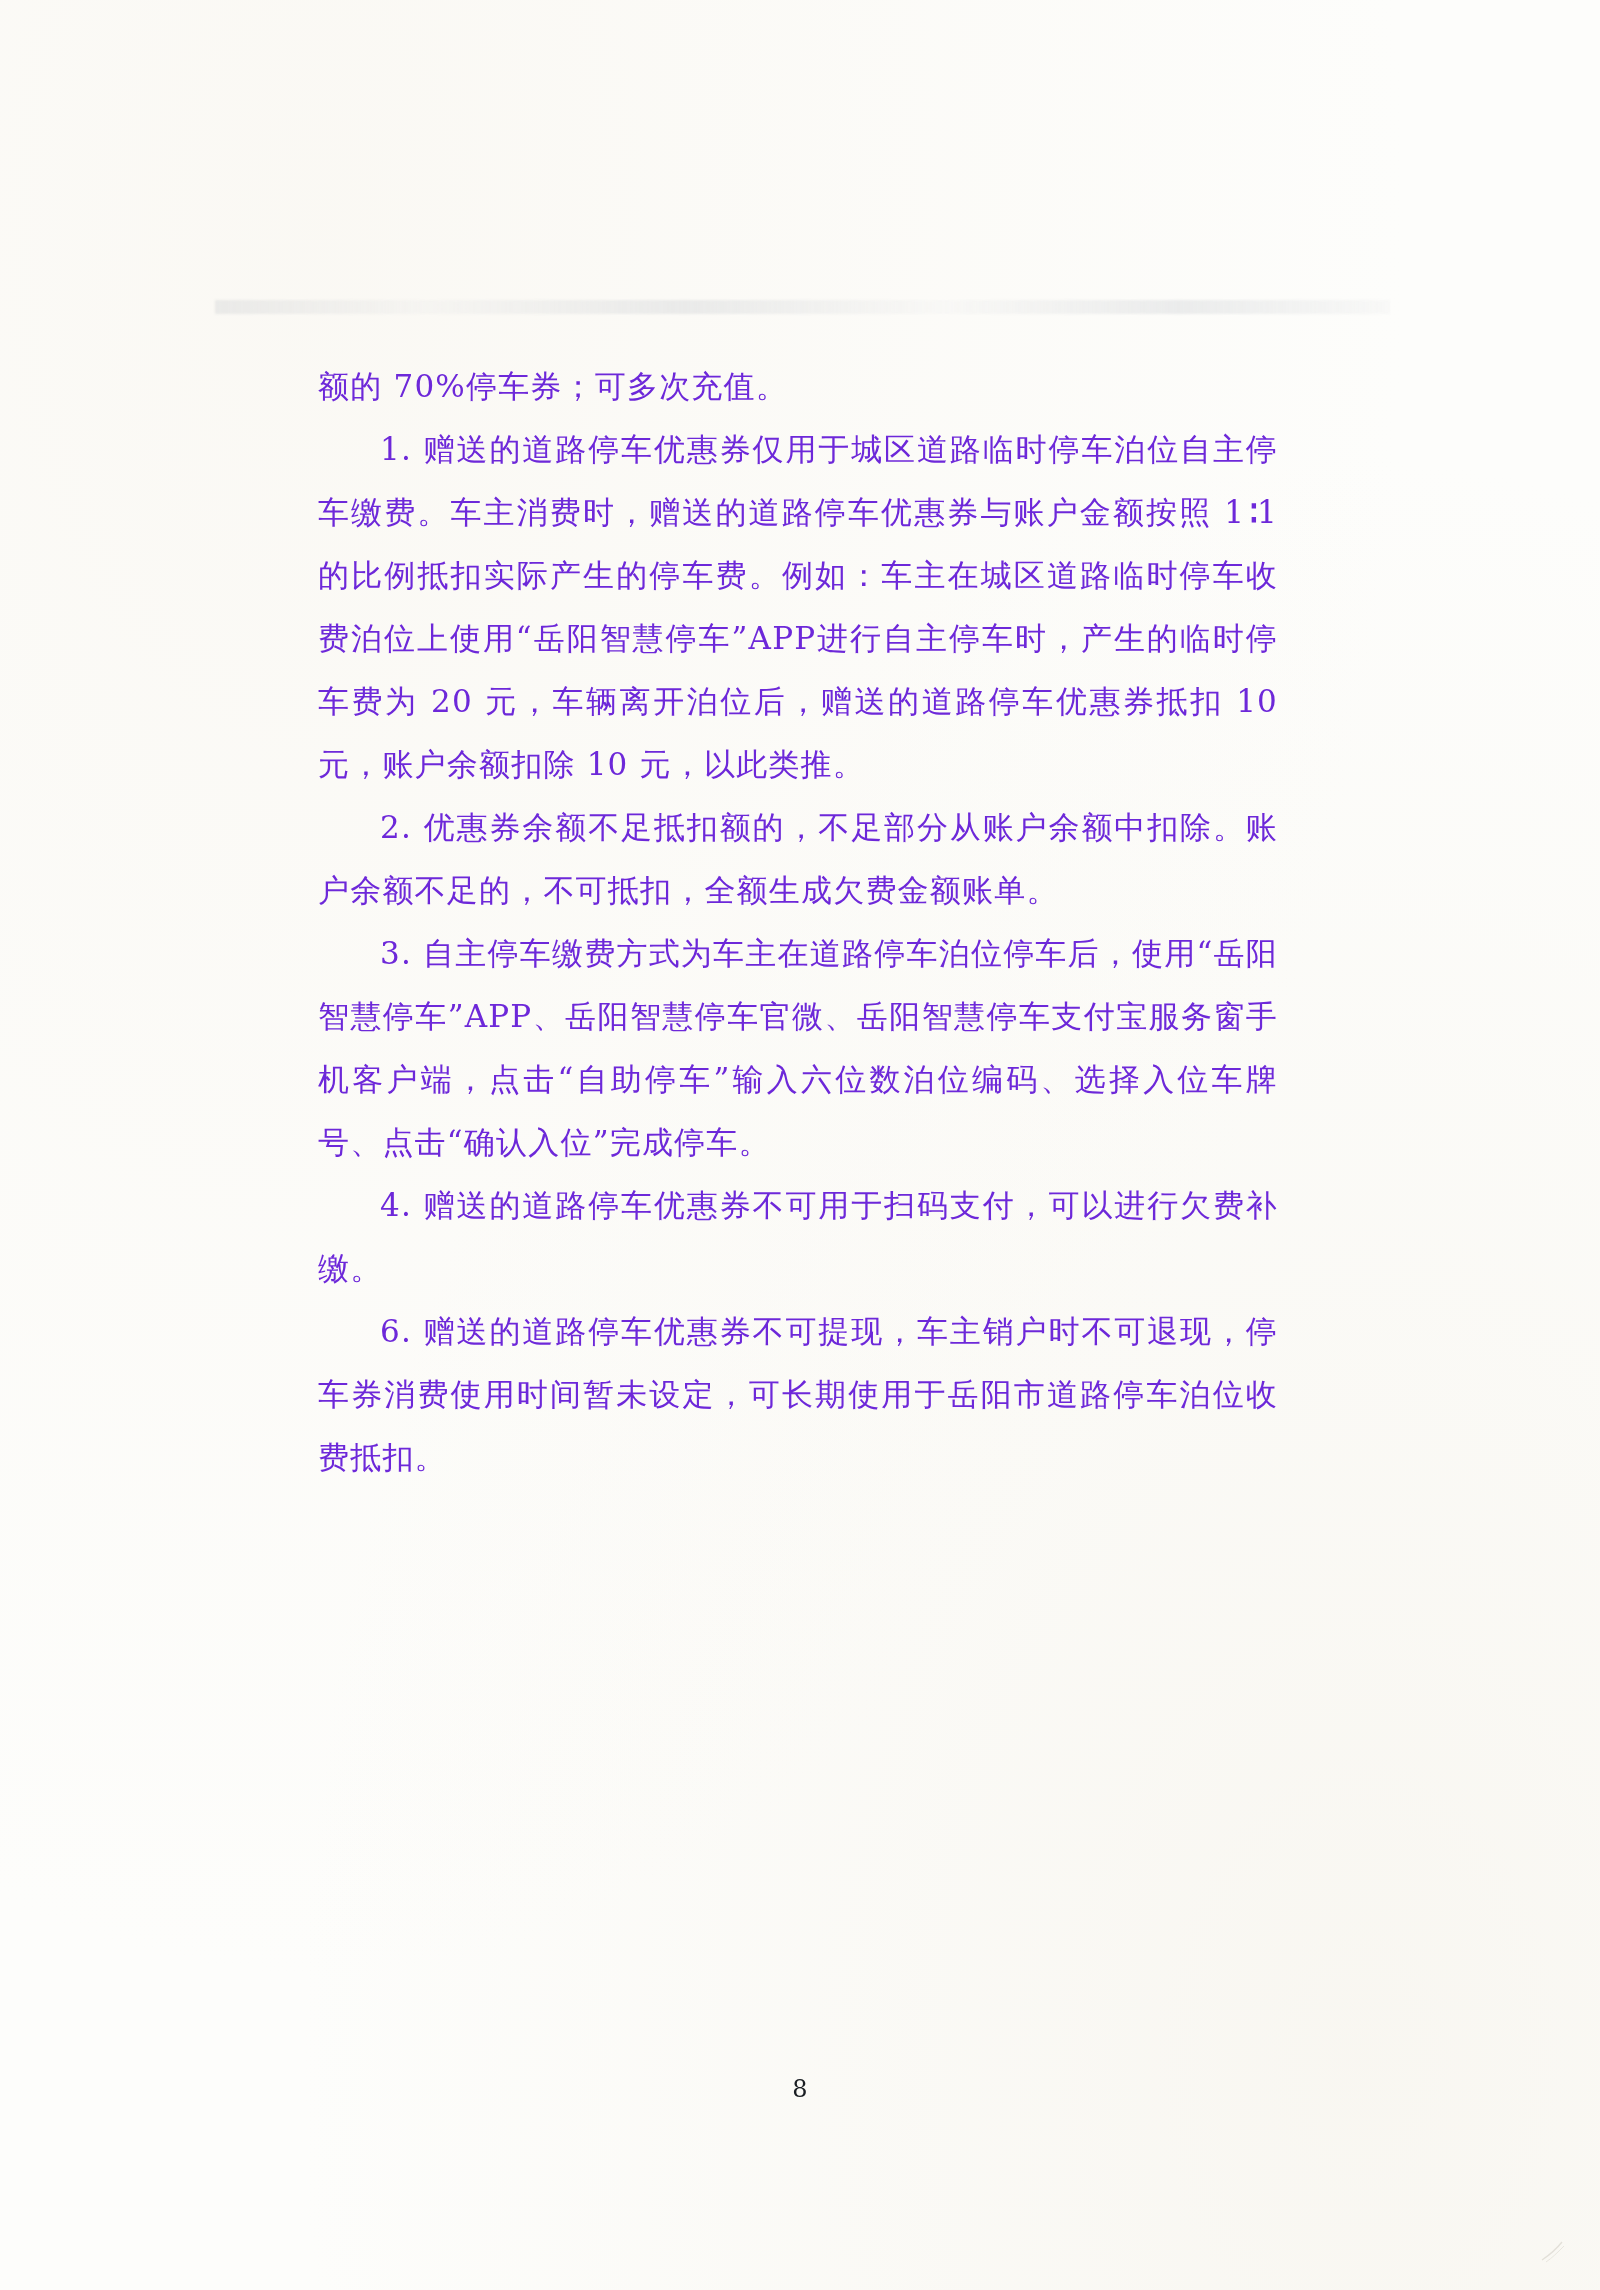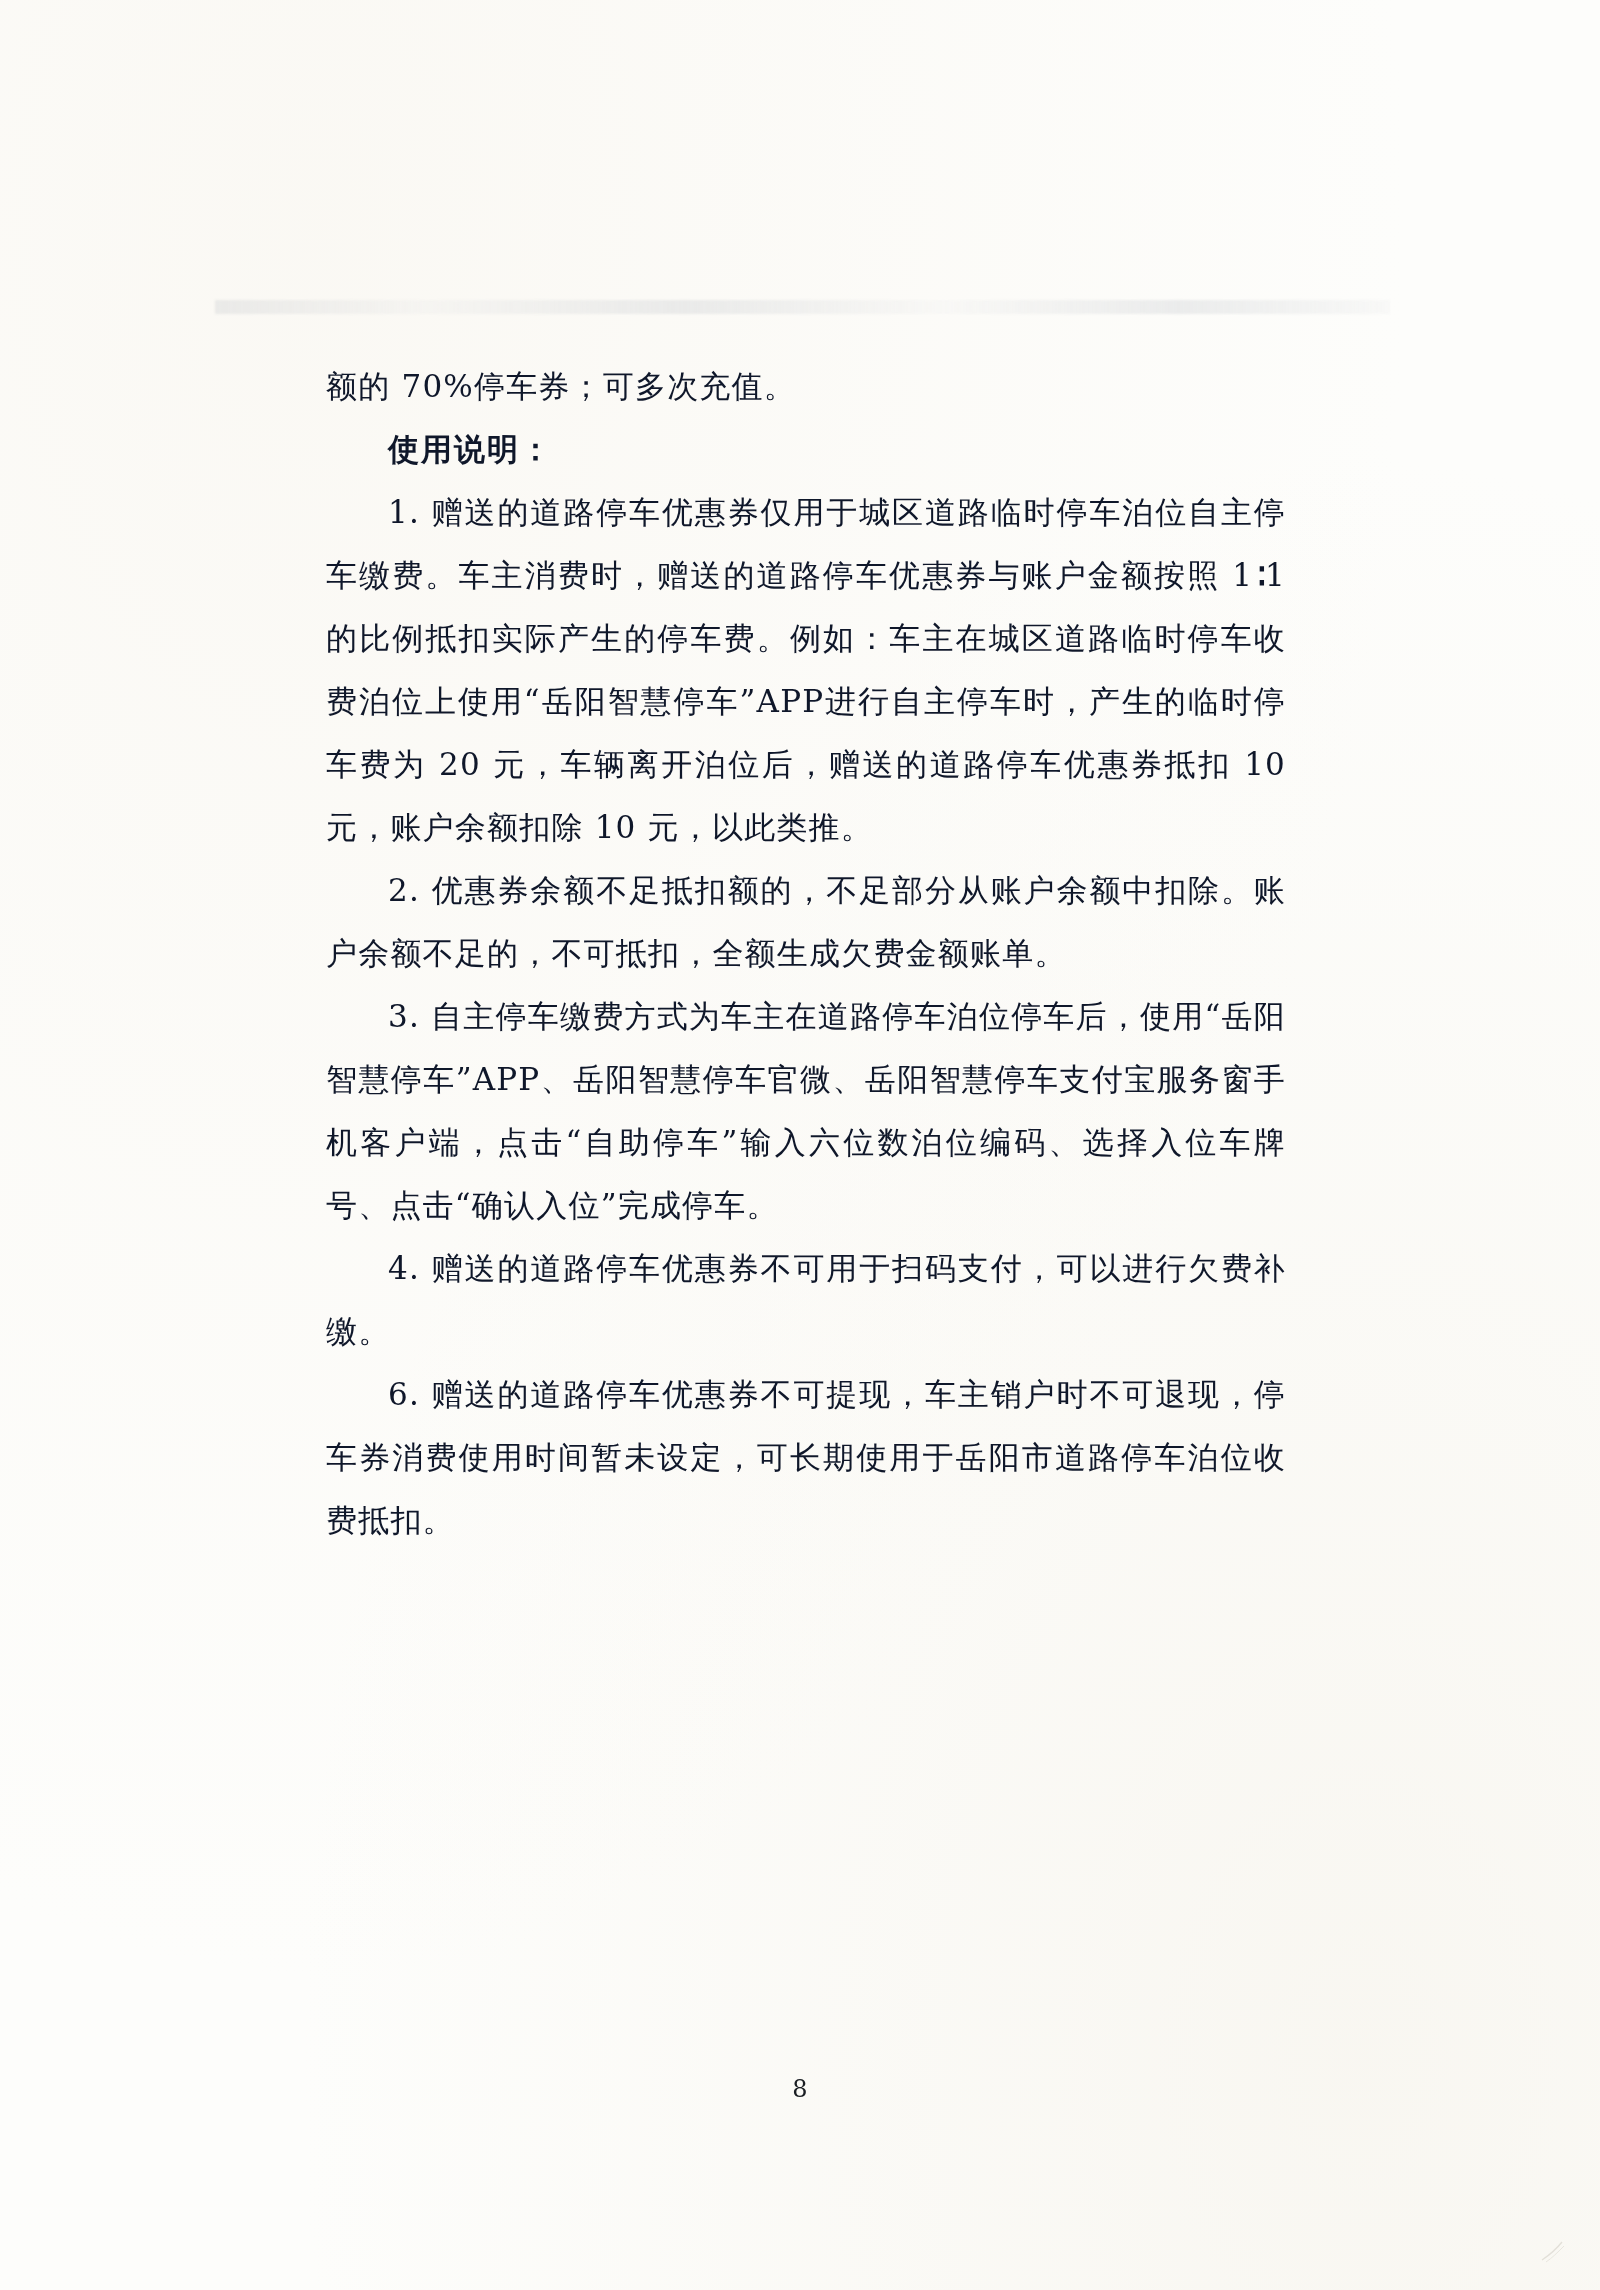--- a/index.html
+++ b/index.html
@@ -40,27 +40,26 @@
        rgba(228,229,231,0.25) 100%);
     filter: blur(1.2px);
     opacity: 0.75;
     pointer-events: none;
   }
   .body-text {
     position: absolute;
     top: 355px;
     left: 318px;
     width: 960px;
-    color: #0f172a;
+    color: #6d28d9;
     font-size: 31px;
     line-height: 63px;
     letter-spacing: 1.2px;
     text-align: justify;
     text-justify: inter-character;
-    margin-left: 8px;
   }
   p.para {
     margin: 0 0 0 0;
   }
   p.indent {
     text-indent: 62px;
   }
   .heading {
     font-weight: bold;
     letter-spacing: 2px;
@@ -86,21 +85,20 @@
 </style>
 </head>
 <body>
 
 <div class="page">
 
   <div class="faint-header"></div>
 
   <div class="body-text">
     <p class="para">额的 70%停车券；可多次充值。</p>
-    <p class="para indent heading">使用说明：</p>
     <p class="para indent">1. 赠送的道路停车优惠券仅用于城区道路临时停车泊位自主停车缴费。车主消费时，赠送的道路停车优惠券与账户金额按照 1∶1 的比例抵扣实际产生的停车费。例如：车主在城区道路临时停车收费泊位上使用“岳阳智慧停车”APP进行自主停车时，产生的临时停车费为 20 元，车辆离开泊位后，赠送的道路停车优惠券抵扣 10 元，账户余额扣除 10 元，以此类推。</p>
     <p class="para indent">2. 优惠券余额不足抵扣额的，不足部分从账户余额中扣除。账户余额不足的，不可抵扣，全额生成欠费金额账单。</p>
     <p class="para indent">3. 自主停车缴费方式为车主在道路停车泊位停车后，使用“岳阳智慧停车”APP、岳阳智慧停车官微、岳阳智慧停车支付宝服务窗手机客户端，点击“自助停车”输入六位数泊位编码、选择入位车牌号、点击“确认入位”完成停车。</p>
     <p class="para indent">4. 赠送的道路停车优惠券不可用于扫码支付，可以进行欠费补缴。</p>
     <p class="para indent">6. 赠送的道路停车优惠券不可提现，车主销户时不可退现，停车券消费使用时间暂未设定，可长期使用于岳阳市道路停车泊位收费抵扣。</p>
   </div>
 
   <div class="page-number">8</div>
 
   <svg class="corner-mark" viewBox="0 0 26 26">

